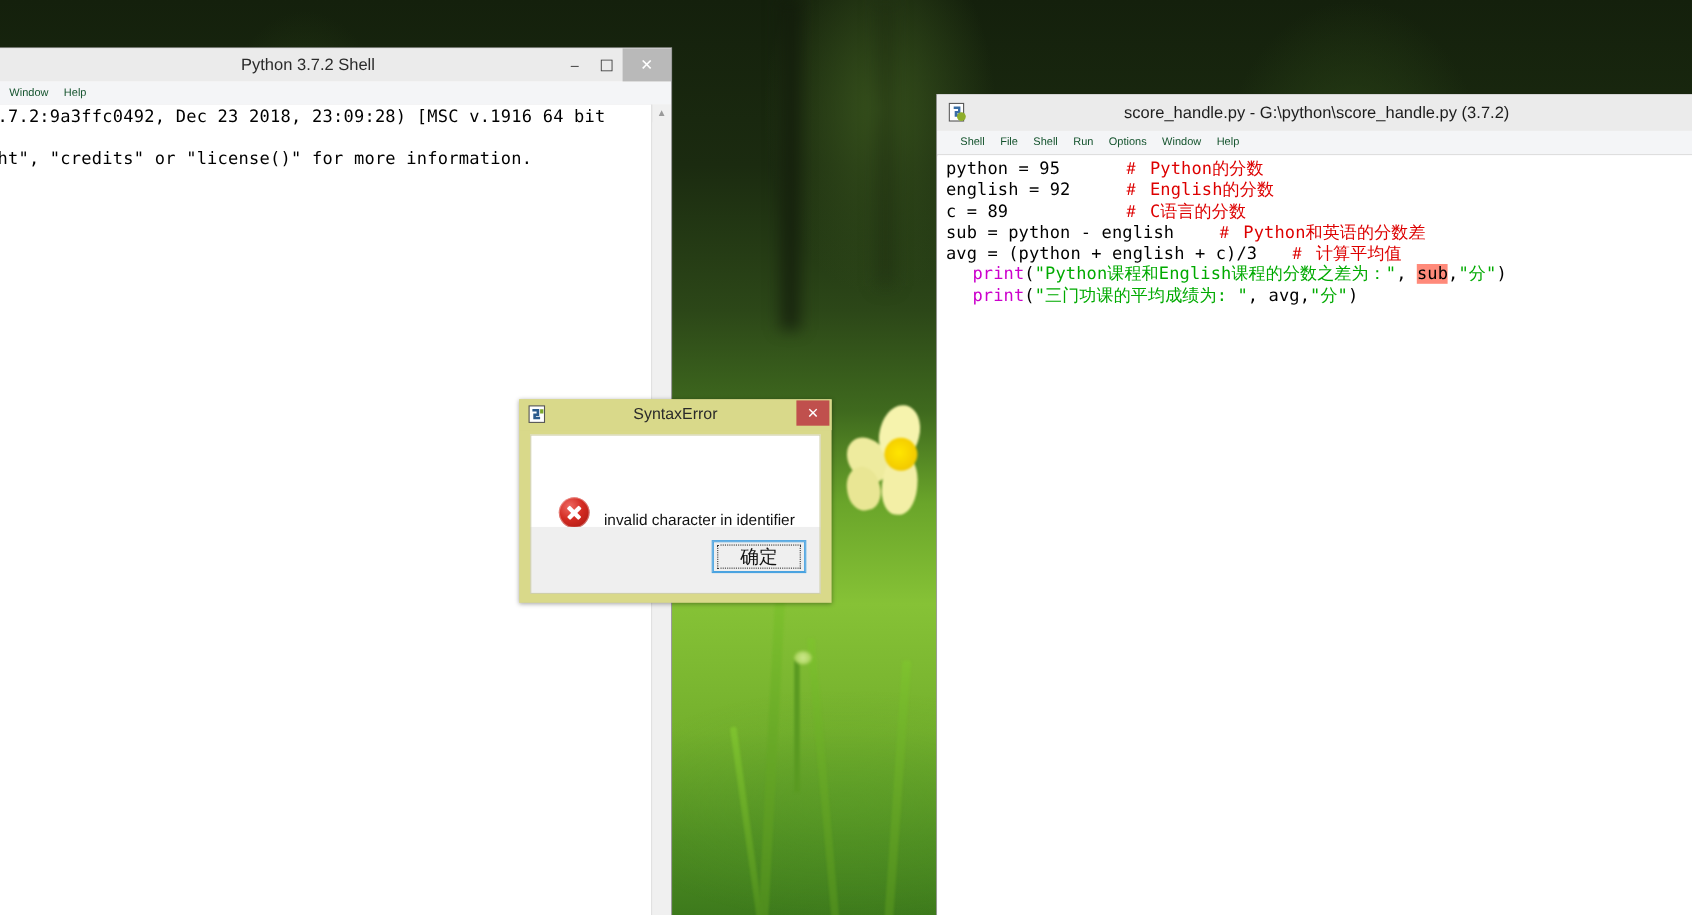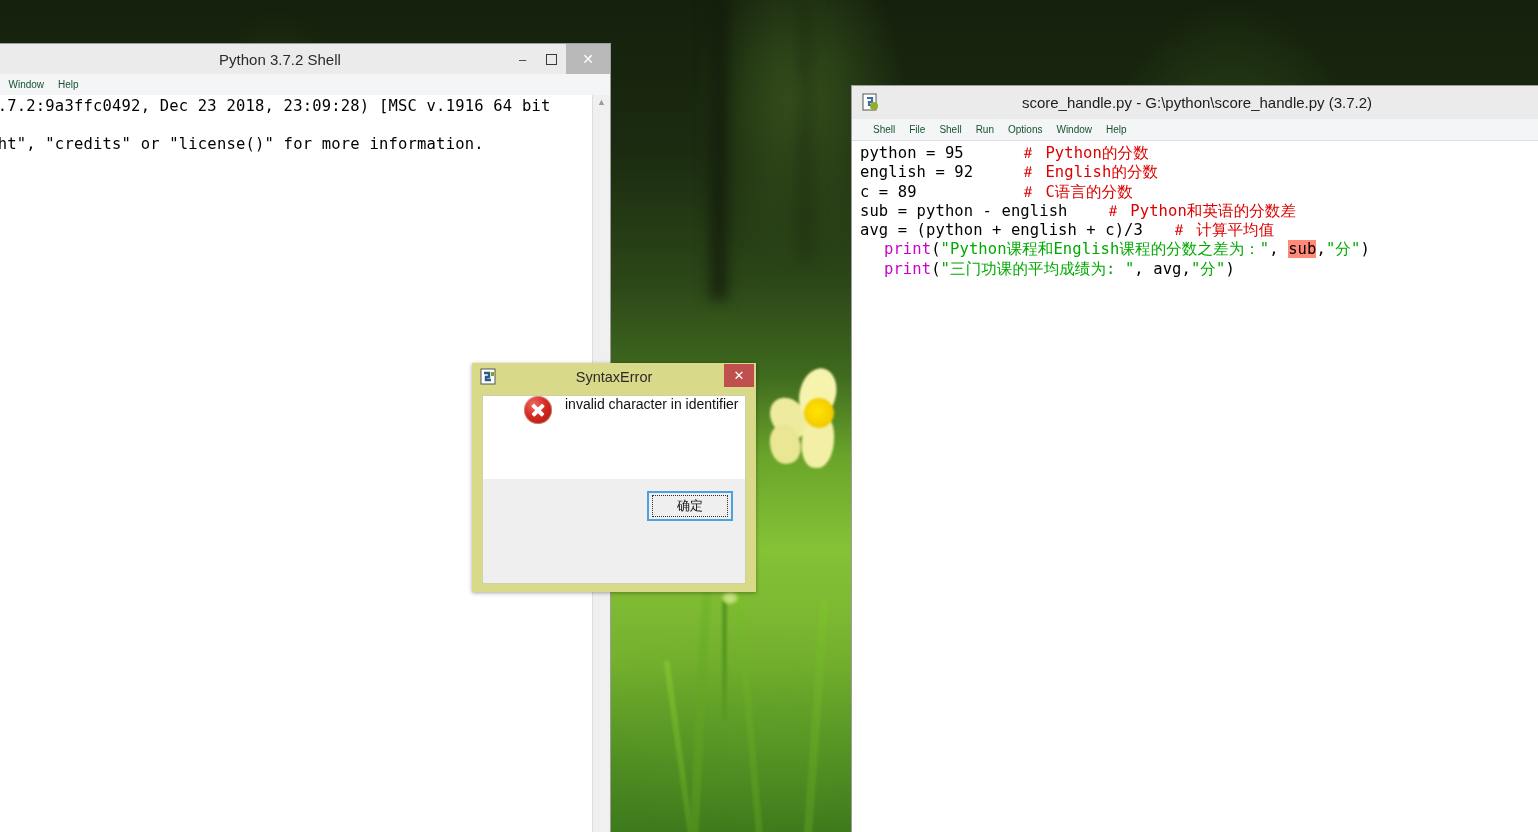--- a/index.html
+++ b/index.html
@@ -95,45 +95,45 @@
     font-family:"DejaVu Sans Mono","Liberation Mono",monospace;
     font-size:15.5px;line-height:19.3px;white-space:pre;letter-spacing:.1px;
   }
   .tok-def{color:#000;}
   .tok-cmt{color:#dd0000;}
   .tok-str{color:#00aa00;}
   .tok-kw{color:#cc00cc;margin-left:24px;}
   .tok-err{background:#ff8a7a;color:#000;}
 
   
-  #dlg{position:absolute;left:472px;top:363px;width:284px;height:229px;
+  #dlg{position:absolute;left:472px;top:363px;width:284px;height:185px;
        background:#d9d98a;box-shadow:0 1px 4px rgba(0,0,0,.35);}
   #dlg-title{height:28px;position:relative;background:#d9d98a;display:flex;align-items:center;}
   #dlg-title .t{position:absolute;left:0;right:0;text-align:center;font-size:14.5px;color:#2a2a2a;}
   #dlg-close{position:absolute;right:2px;top:1px;width:30px;height:23px;background:#c0504d;
              color:#fff;font-size:13px;display:flex;align-items:center;justify-content:center;}
   #dlg-ico{position:absolute;left:8px;top:5px;width:18px;height:18px;}
   #dlg-msgbox{position:absolute;left:10px;top:32px;right:10px;height:84px;background:#fff;border:1px solid #cfcfa8;
-              display:flex;align-items:flex-start;padding-left:16px;}
+              display:flex;align-items:flex-end;}
   #err-icon{width:28px;height:28px;border-radius:50%;margin-left:25px;flex:none;
             background:radial-gradient(circle at 35% 30%, #ee6a63 0%, #d32b22 45%, #a3150f 100%);
             box-shadow:inset 0 0 0 1px rgba(255,255,255,.35);
             position:relative;}
   #err-icon::before,#err-icon::after{content:"";position:absolute;left:50%;top:50%;width:15px;height:3.6px;
             background:#fff;border-radius:1px;}
   #err-icon::before{transform:translate(-50%,-50%) rotate(45deg);}
   #err-icon::after{transform:translate(-50%,-50%) rotate(-45deg);}
   #err-text{margin-left:13px;font-size:14px;color:#111;}
   #dlg-btnbar{position:absolute;left:10px;right:10px;top:116px;bottom:8px;background:#efefef;
               border:1px solid #cfcfa8;border-top:none;}
   #ok-btn{position:absolute;right:12px;top:12px;width:84px;height:28px;background:#efefef;
           border:1px solid #4aa3e0;box-shadow:0 0 0 1px #4aa3e0 inset;
           display:flex;align-items:center;justify-content:center;}
   #ok-btn .inner{border:1px dotted #333;width:74px;height:20px;display:flex;align-items:center;justify-content:center;
-          font-size:13px;color:#111;font-family:"DejaVu Sans", sans-serif;}
+          font-size:17px;color:#111;font-family:"DejaVu Sans", sans-serif;}
 </style>
 </head>
 <body>
 
 <div id="wallpaper">
   <div class="wp-layer wp-trees"></div>
   <div class="wp-trunk"></div>
   <div class="wp-trunk2"></div>
   <div class="wp-layer wp-blur"></div>
   <div class="blade b1"></div>

